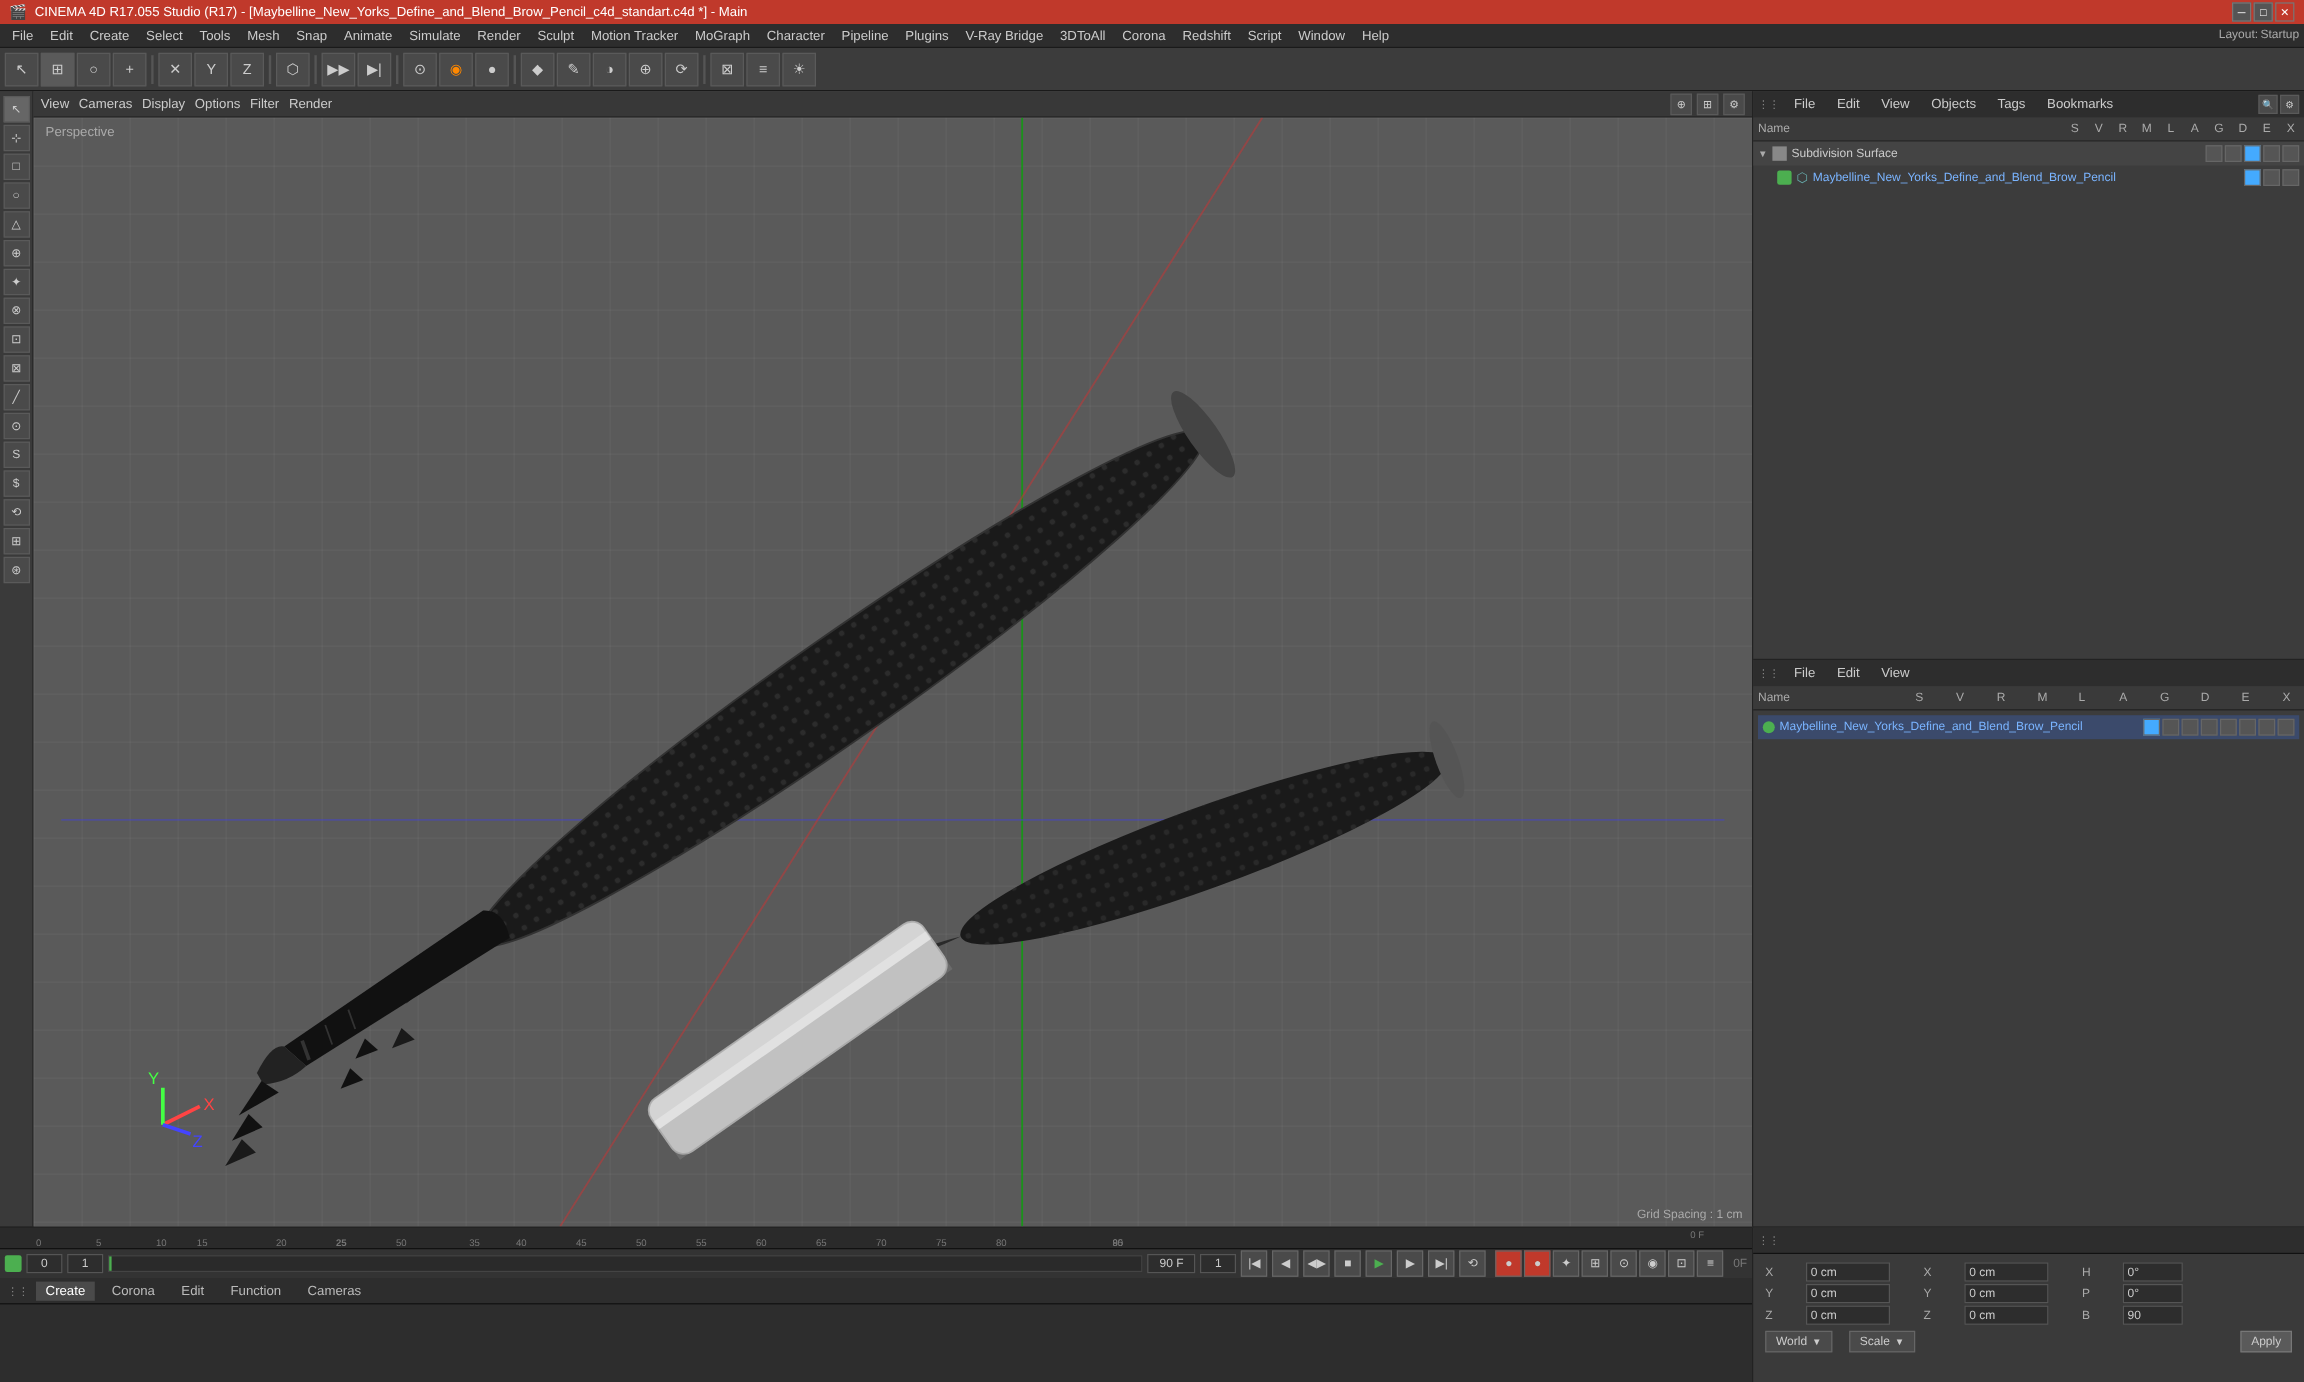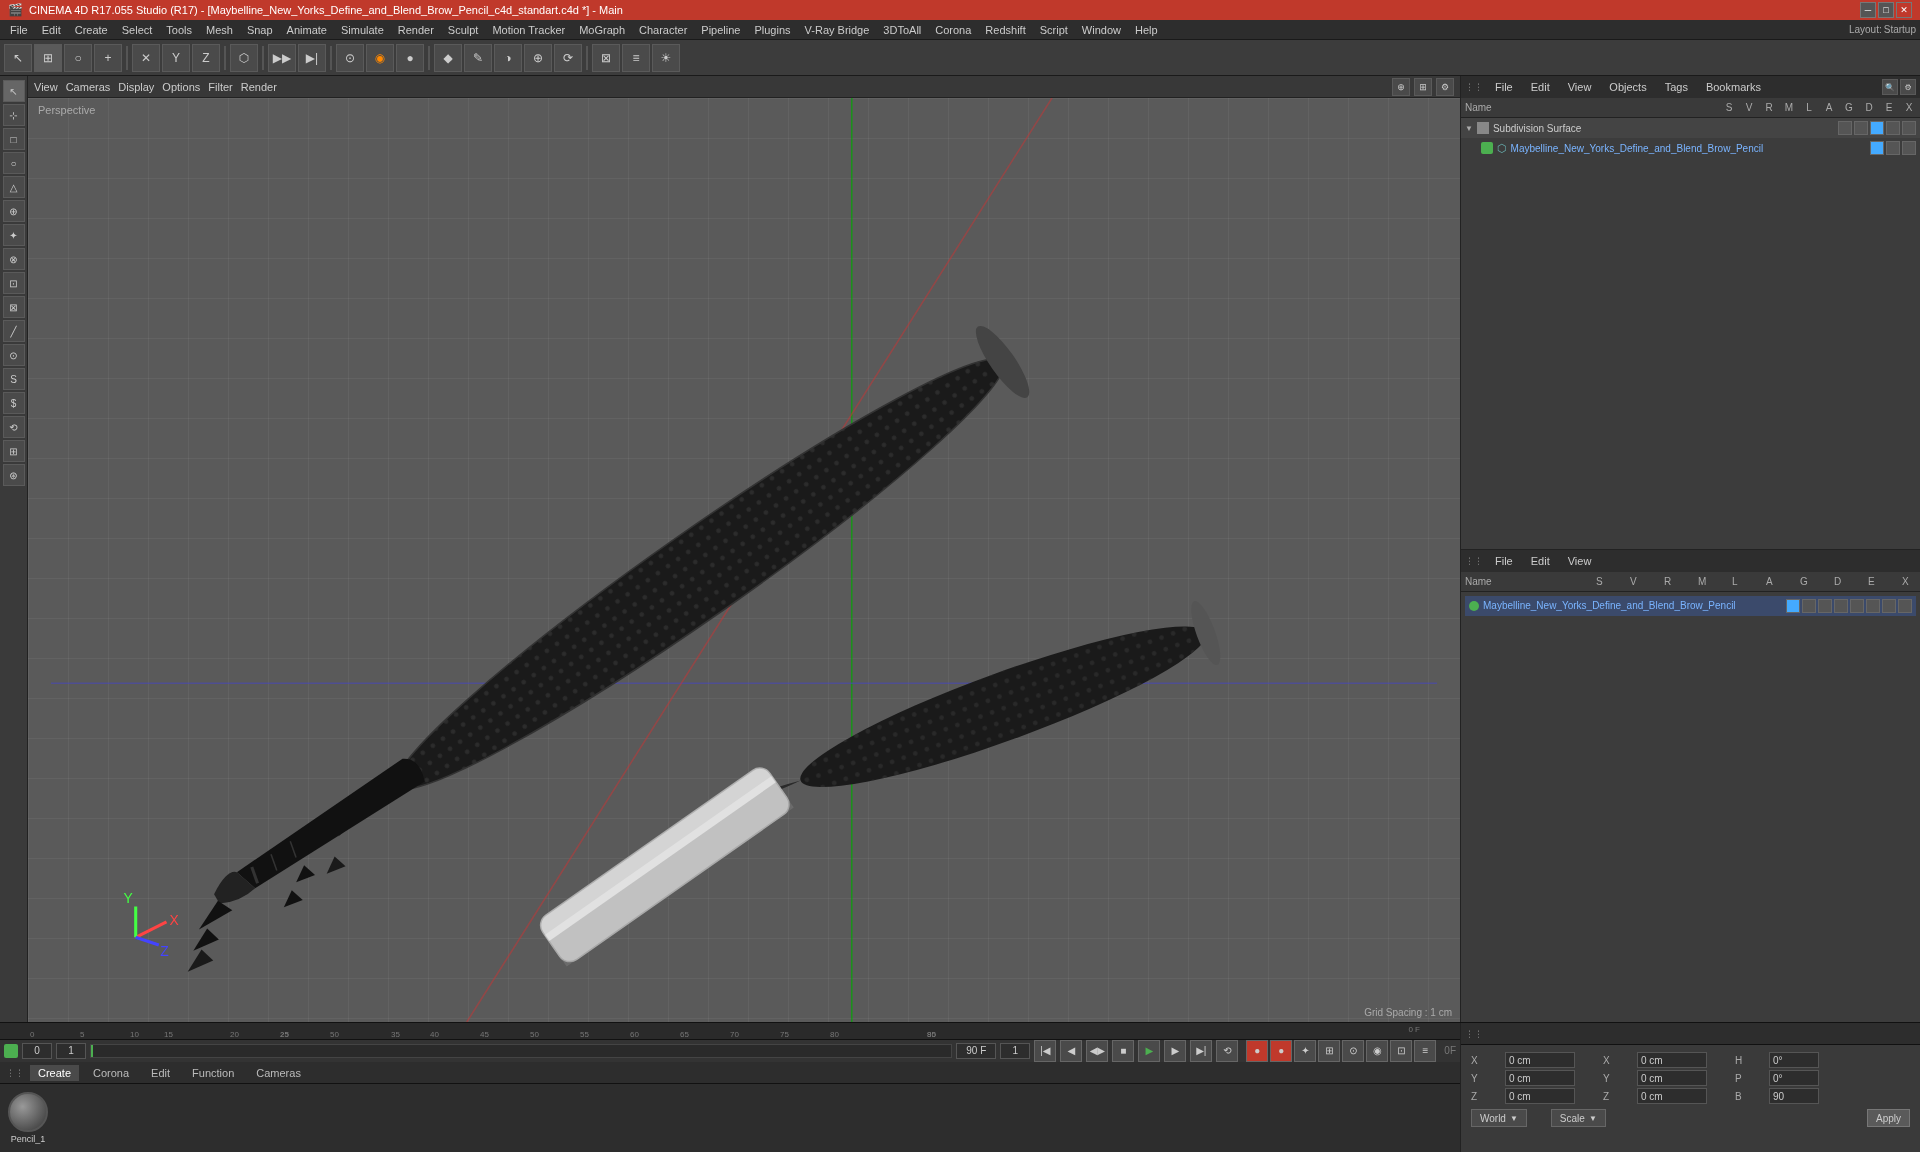--- a/index.html
+++ b/index.html
@@ -714,26 +714,20 @@
 
     <div style="flex:1; display:flex; flex-direction:column; background:#2d2d2d;">
       <div class="panel-toolbar">
         <span style="font-size:9px;color:#888;">⋮⋮</span>
         <span class="panel-tab active">Create</span>
         <span class="panel-tab">Corona</span>
         <span class="panel-tab">Edit</span>
         <span class="panel-tab">Function</span>
         <span class="panel-tab">Cameras</span>
       </div>
-      <div id="material-content" style="padding:8px; display:flex; align-items:center; gap:8px; flex:1;">
-        <div style="display:flex; flex-direction:column; align-items:center; gap:2px;">
-          <div class="material-ball"></div>
-          <span style="font-size:9px; color:#ccc;">Pencil_1</span>
-        </div>
-      </div>
     </div>
 
   </div>
 
   <div id="bottom-right" style="width:460px; background:#3a3a3a; display:flex; flex-direction:column;">
 
     <div style="height:22px; background:#2d2d2d; display:flex; align-items:center; padding:0 4px; gap:2px; font-size:9px; color:#888; border-bottom:1px solid #111;">
       <span>⋮⋮</span>
     </div>
 
@@ -765,21 +759,21 @@
         <span class="am-label">Z</span>
         <input class="am-input" value="0 cm" style="">
         <span style="width:20px;"></span>
         <span class="am-label">Z</span>
         <input class="am-input" value="0 cm" style="">
         <span style="width:20px;"></span>
         <span class="am-label">B</span>
         <input class="am-input" value="90" style="width: 50px;">
       </div>
 
-      <div class="am-row" style="margin-top:4px; gap:24px;">
+      <div class="am-row" style="margin-top:4px; gap:14px;">
         <div class="world-btn">
           <span>World</span>
           <span style="margin-left:4px; font-size:8px;">▼</span>
         </div>
         <div class="world-btn">
           <span>Scale</span>
           <span style="margin-left:4px; font-size:8px;">▼</span>
         </div>
         <div style="flex:1;"></div>
         <div class="apply-btn">

